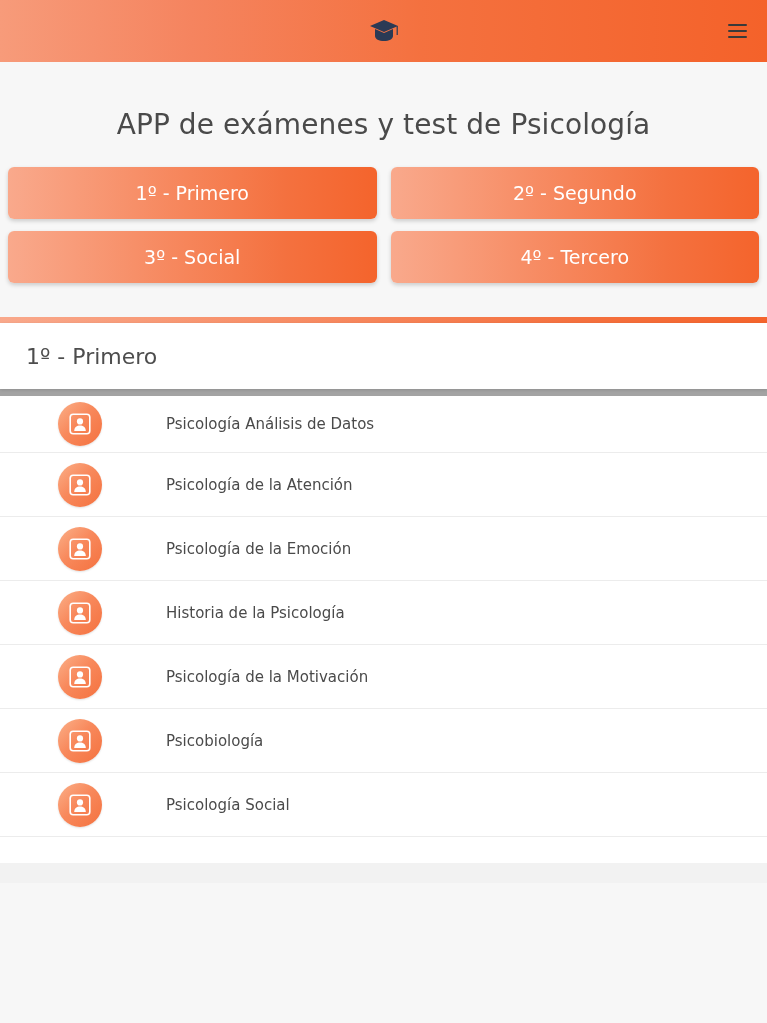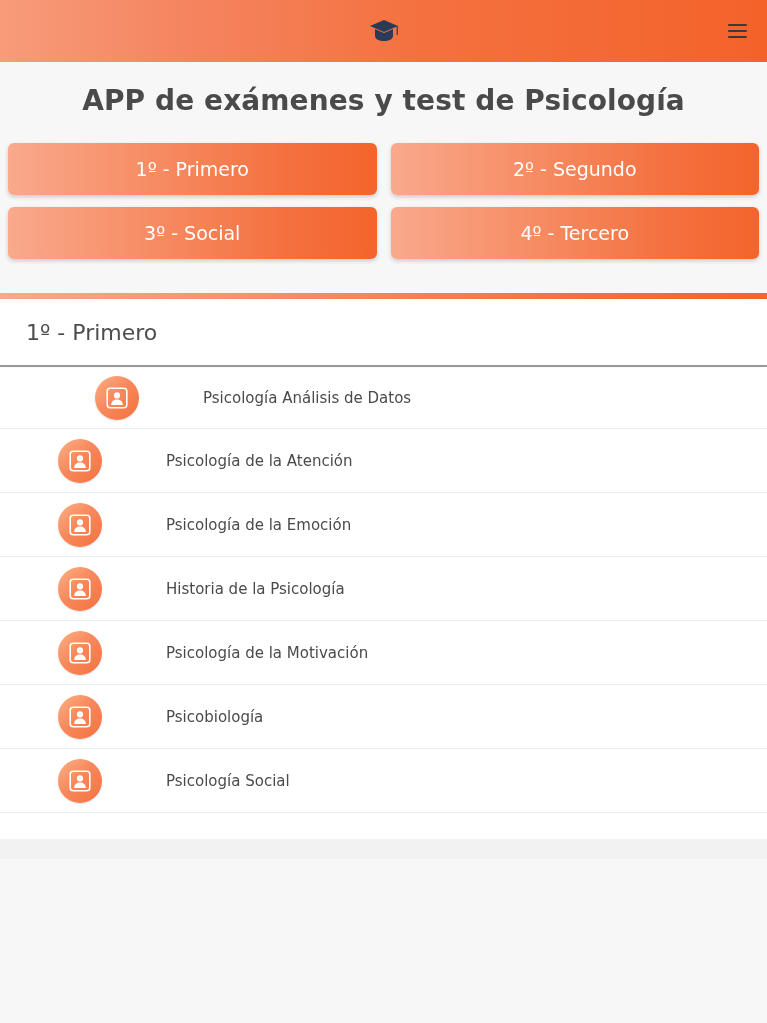--- a/index.html
+++ b/index.html
@@ -40,22 +40,22 @@
     width: 19px; height: 2px;
     background: #3a3a3a;
     border-radius: 1px;
   }
 
   
   .page-title {
     text-align: center;
     font-size: 28px;
     color: #4a4a4a;
-    font-weight: 700;
-    padding: 22px 10px 26px 10px;
+    font-weight: 400;
+    padding: 46px 10px 26px 10px;
     letter-spacing: 0.1px;
   }
 
   
   .year-grid {
     display: grid;
     grid-template-columns: 1fr 1fr;
     gap: 12px 14px;
     padding: 0 8px;
   }
@@ -98,21 +98,21 @@
     background: #ffffff;
   }
   .list-item {
     height: 64px;
     display: flex;
     align-items: center;
     border-bottom: 1px solid #ececec;
     background: #ffffff;
     cursor: pointer;
   }
-  .list-item:first-child { border-top: 2px solid #a3a3a3; padding-left: 37px; }
+  .list-item:first-child { border-top: 7px solid #a3a3a3; }
   .item-icon {
     width: 44px; height: 44px;
     margin-left: 58px;
     border-radius: 50%;
     background: linear-gradient(135deg, #fbb089 0%, #f8895c 45%, #f4713f 100%);
     display: flex;
     align-items: center;
     justify-content: center;
     flex: none;
     box-shadow: 0 1px 2px rgba(0,0,0,0.12);

